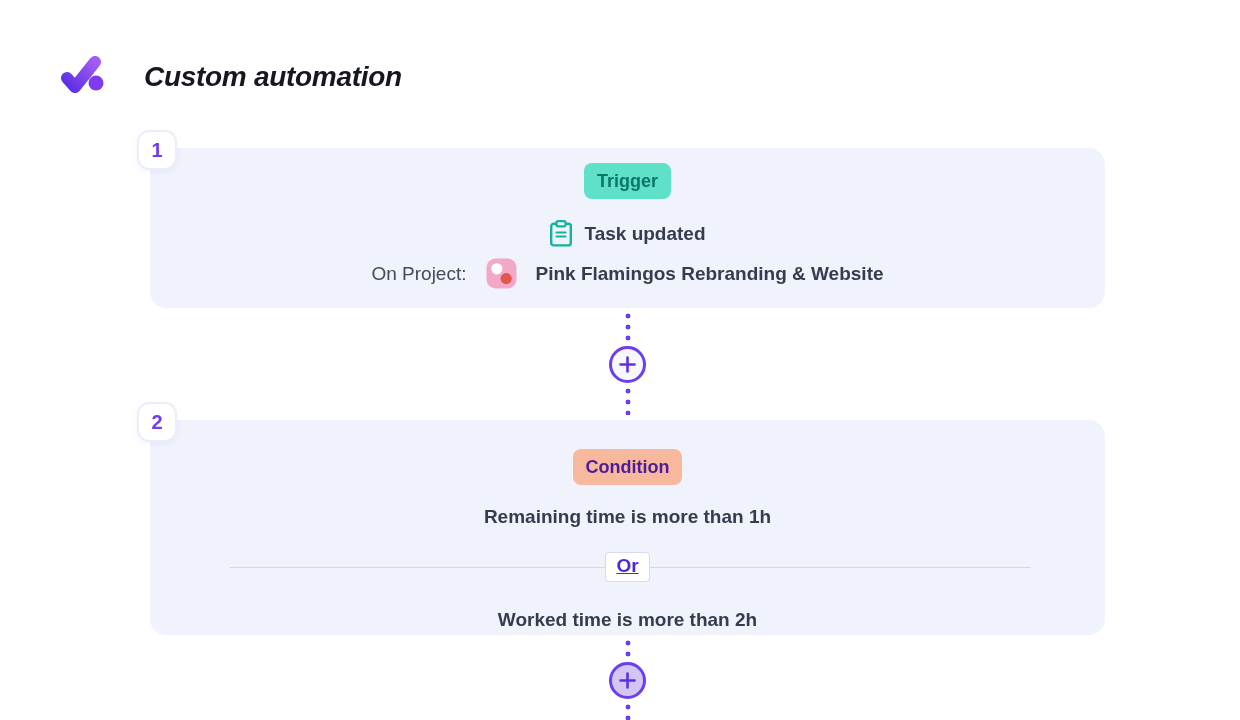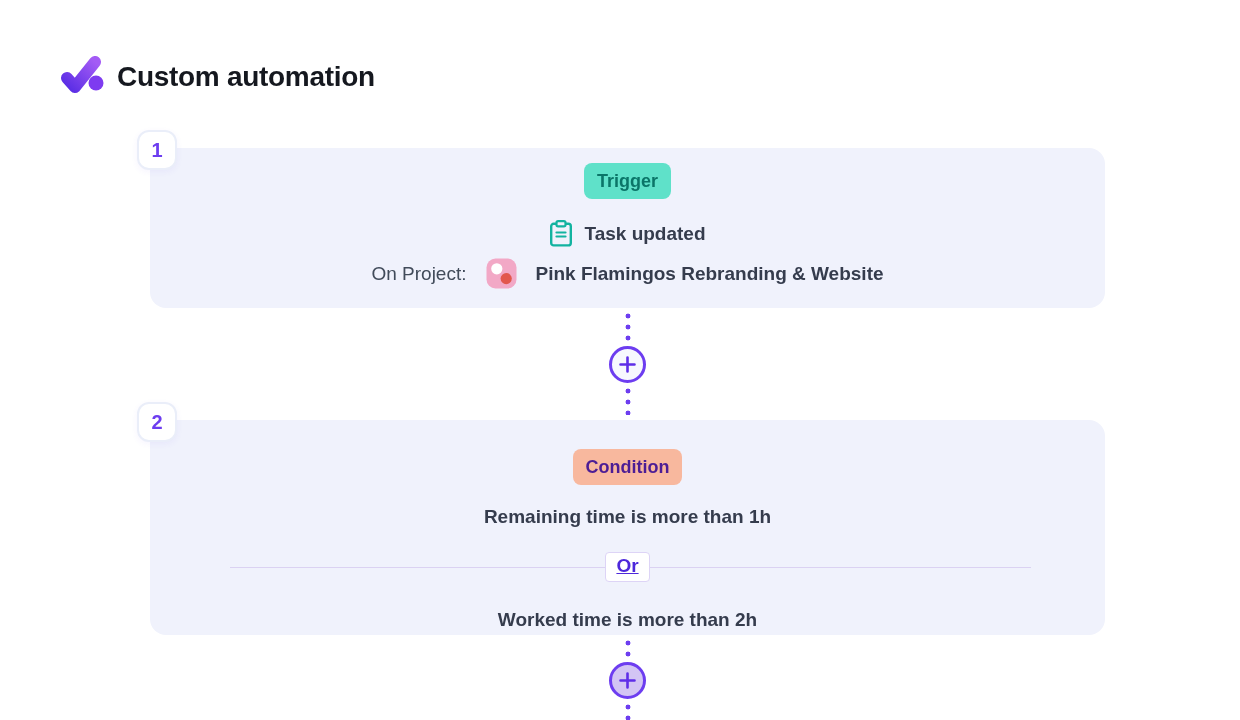--- a/index.html
+++ b/index.html
@@ -12,23 +12,24 @@
   .page {
     width: 1240px; height: 720px;
     background: #ffffff;
     border-radius: 20px;
     overflow: hidden;
     position: relative;
   }
 
   
   .header {
-    display: flex; align-items: center; gap: 11px;
+    display: flex; align-items: center; gap: 38px;
     margin: 56px 0 0 60px;
     height: 42px;
+    font-style: italic;
   }
   .page-title {
     font-size: 28px; font-weight: 700; color: #15181F;
     letter-spacing: -0.3px;
   }
 
   
   .flow { margin-left: 150px; width: 955px; }
 
   .card {

